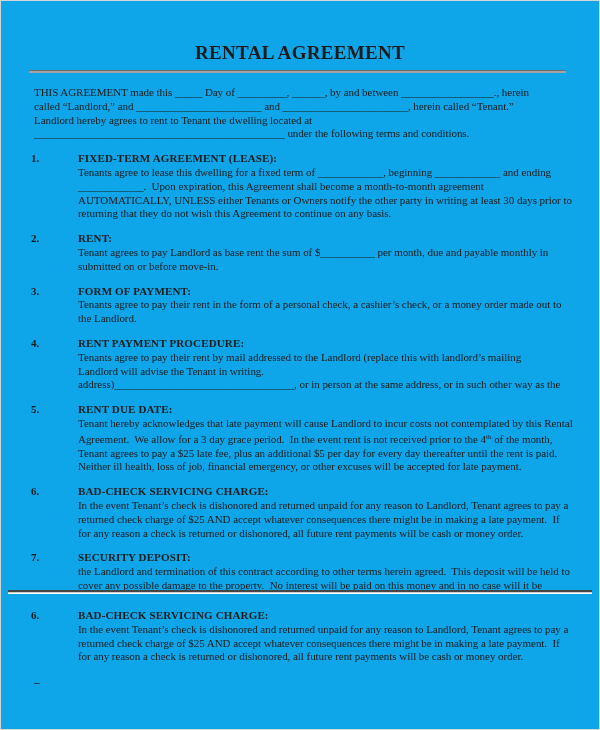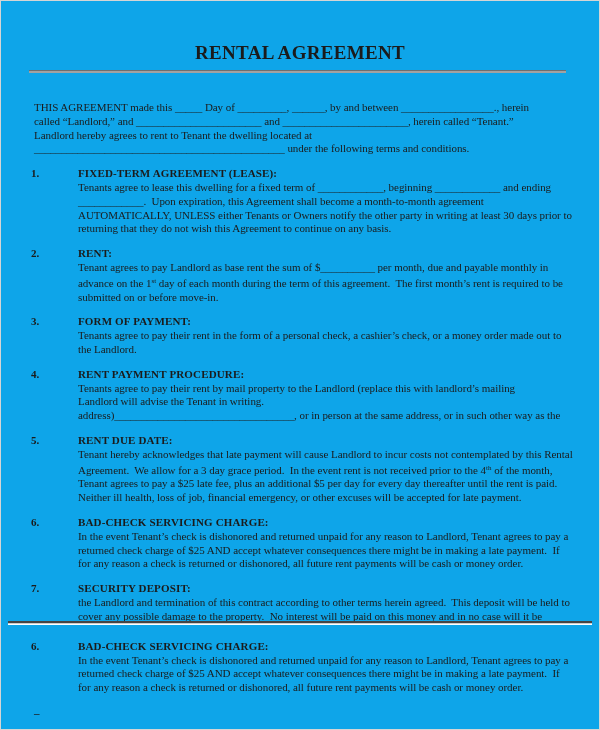--- a/index.html
+++ b/index.html
@@ -25,21 +25,21 @@
     height:3px;
     margin:6px 33px 0 28px;
     background:linear-gradient(to bottom,#6e6e6e 0,#6e6e6e 34%,#a2a2a2 34%,#a2a2a2 100%);
   }
   .t {
     font-size:11px;
     line-height:13.8px;
     white-space:pre;
     letter-spacing:-0.05px;
   }
-  .intro { margin:28px 24px 0 33px; }
+  .intro { margin:13px 24px 0 33px; }
   .sections { margin:0 24px 0 30px; }
   .section { display:flex; margin-top:11px; }
   .num { width:23px; flex:none; font-weight:700; }
   .content { flex:1; min-width:0;margin-left:24px; }
   .head { font-weight:700; letter-spacing:0.15px; }
   sup.ord { font-size:7px; vertical-align:4px; letter-spacing:0; }
   .clip { height:11px; overflow:hidden; }
   .page-rule {
     height:4px;
     margin:0 -17px 0 -23px;
@@ -74,39 +74,38 @@
         <div class="t">AUTOMATICALLY, UNLESS either Tenants or Owners notify the other party in writing at least 30 days prior to</div>
         <div class="t">returning that they do not wish this Agreement to continue on any basis.</div>
       </div>
     </div>
 
     <div class="section">
       <div class="num t">2.</div>
       <div class="content">
         <div class="head t">RENT:</div>
         <div class="t">Tenant agrees to pay Landlord as base rent the sum of $__________ per month, due and payable monthly in</div>
-        <div class="t"><span>advance on the 1</span><sup class="ord">st</sup><span> day of each month during the term of this agreement.  The first month’s rent is required to be</span></div>
         <div class="t">submitted on or before move-in.</div>
       </div>
     </div>
 
     <div class="section">
       <div class="num t">3.</div>
       <div class="content">
         <div class="head t">FORM OF PAYMENT:</div>
         <div class="t">Tenants agree to pay their rent in the form of a personal check, a cashier’s check, or a money order made out to</div>
         <div class="t">the Landlord.</div>
       </div>
     </div>
 
     <div class="section">
       <div class="num t">4.</div>
       <div class="content">
         <div class="head t">RENT PAYMENT PROCEDURE:</div>
-        <div class="t">Tenants agree to pay their rent by mail property to the Landlord (replace this with landlord’s mailing</div>
+        <div class="t">Tenants agree to pay their rent by mail addressed to the Landlord (replace this with landlord’s mailing</div>
         <div class="t">Landlord will advise the Tenant in writing.</div>
         <div class="t">address)_________________________________, or in person at the same address, or in such other way as the</div>
       </div>
     </div>
 
     <div class="section">
       <div class="num t">5.</div>
       <div class="content">
         <div class="head t">RENT DUE DATE:</div>
         <div class="t">Tenant hereby acknowledges that late payment will cause Landlord to incur costs not contemplated by this Rental</div>

